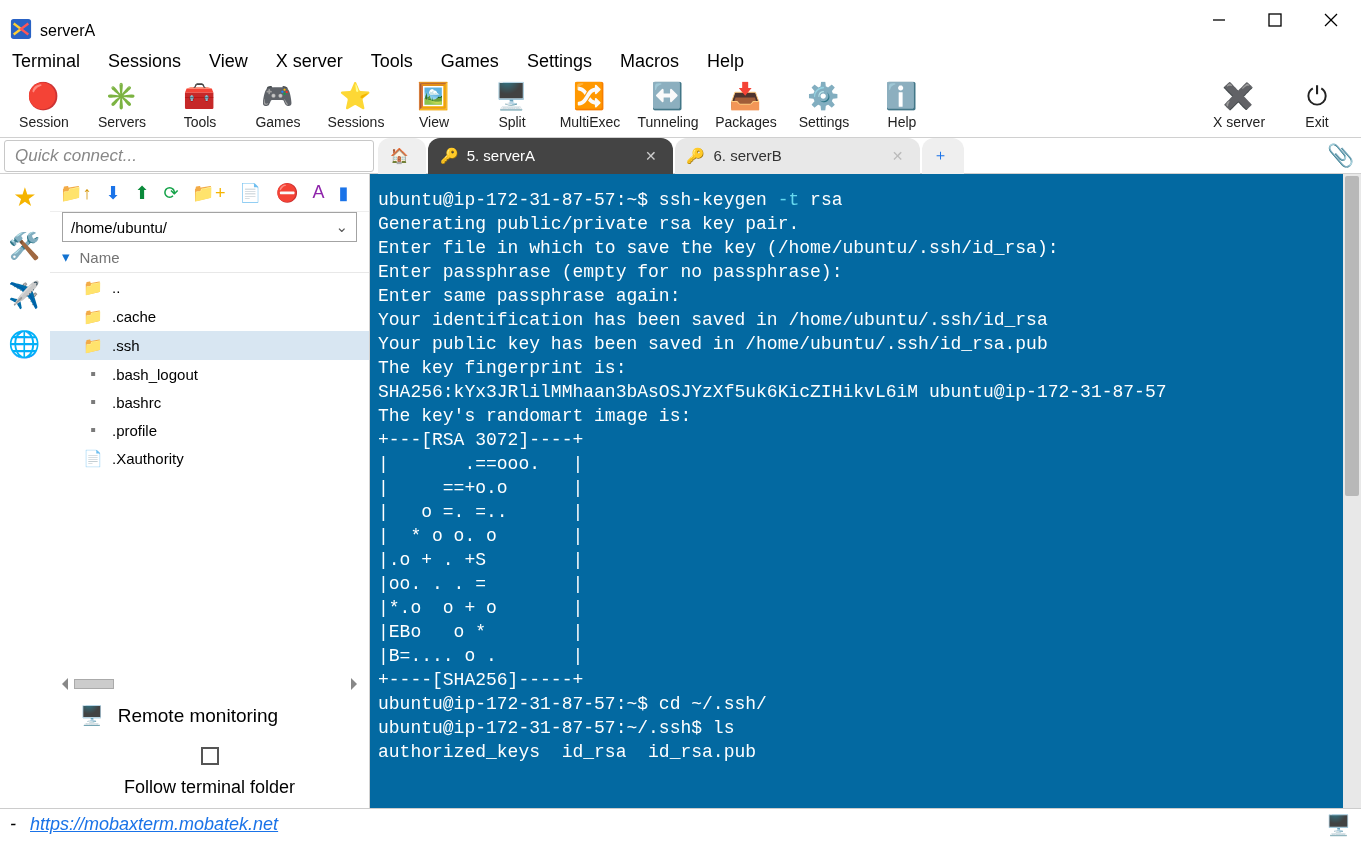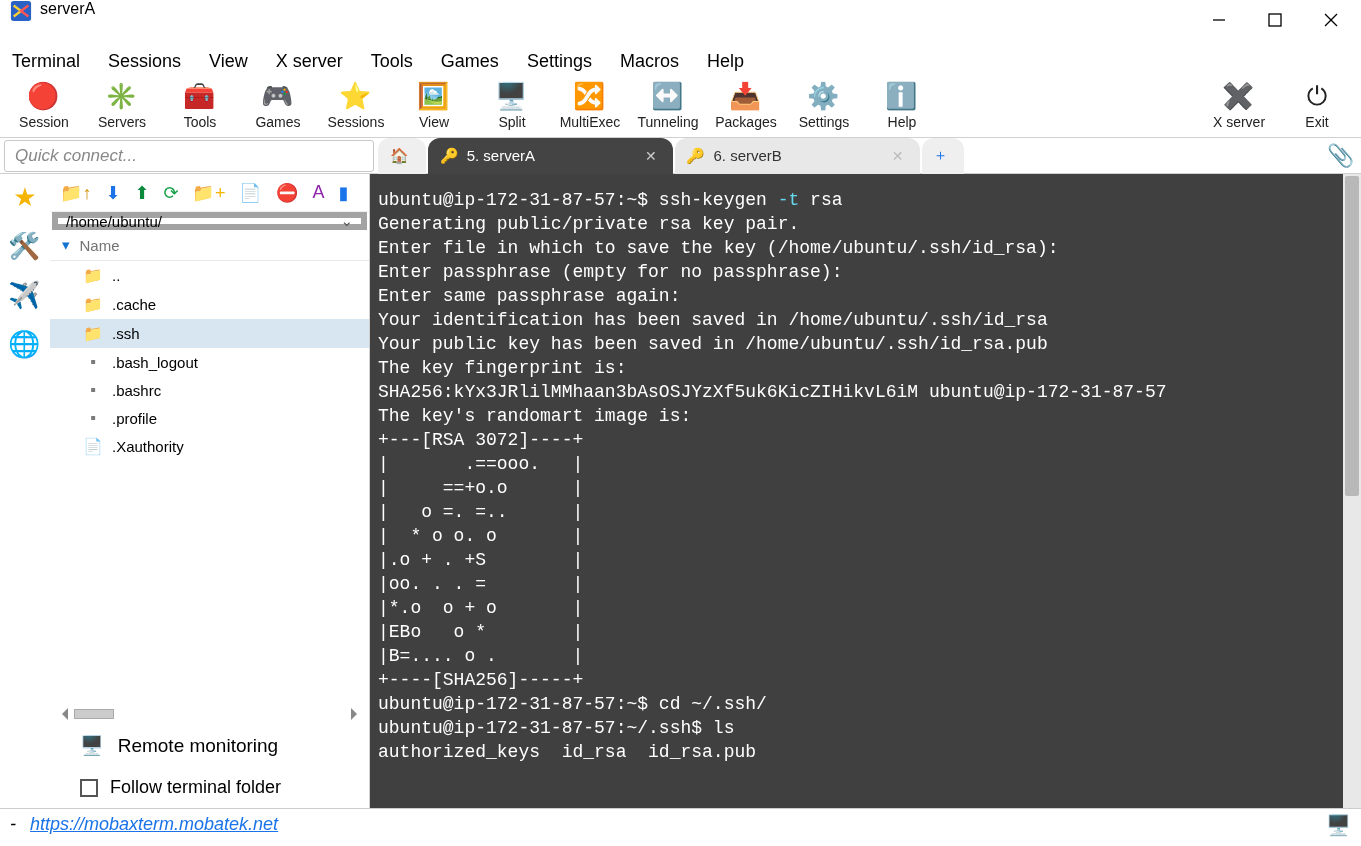--- a/index.html
+++ b/index.html
@@ -1,17 +1,17 @@
 <!DOCTYPE html>
 <html><head>
 <meta charset="utf-8">
 <style>
 * { box-sizing: border-box; margin: 0; padding: 0; }
 body { font-family: "Segoe UI", Tahoma, sans-serif; font-size: 13px; background: #fff; width: 1361px; height: 846px; overflow: hidden; }
-.titlebar { height: 40px; display: flex; align-items: flex-start; padding: 0 2px; }
+.titlebar { height: 40px; display: flex; align-items: flex-end; padding: 0 2px; }
 .titlebar .app-icon { width: 22px; height: 22px; margin: 0 8px; }
 .titlebar .title { font-size: 16px; color: #000; flex: 1; }
 .titlebar .win-btn { width: 56px; height: 40px; display: flex; align-items: center; justify-content: center; font-size: 14px; color: #000; }
 .win-btn svg { stroke: #000; }
 .menubar { height: 32px; display: flex; align-items: flex-end; gap: 28px; padding: 0 12px; font-size: 18px; color: #000; }
 .menubar .menu-item { cursor: default; }
 .toolbar { height: 66px; display: flex; align-items: center; padding: 0 8px; gap: 6px; border-bottom: 1px solid #d0d0d0; }
 .tool { width: 72px; display: flex; flex-direction: column; align-items: center; justify-content: center; font-size: 14px; color: #222; cursor: pointer; }
 .tool .ico { font-size: 26px; height: 34px; display: flex; align-items: center; justify-content: center; }
 .tool-spacer { flex: 1; }
@@ -31,40 +31,40 @@
 .paperclip { width: 40px; display: flex; align-items: center; justify-content: center; font-size: 22px; color: #2b66cc; }
 
 .body-area { display: flex; height: 634px; }
 
 .sidebar-strip { width: 50px; background: #fff; display: flex; flex-direction: column; align-items: center; padding-top: 8px; gap: 18px; }
 .sidebar-strip .sb-icon { font-size: 26px; }
 
 .file-panel { width: 320px; border-right: 1px solid #d0d0d0; display: flex; flex-direction: column; }
 .fp-toolbar { height: 38px; display: flex; align-items: center; padding: 0 10px; gap: 14px; background: #fff; border-bottom: 1px solid #eee; }
 .fp-toolbar .fp-ico { font-size: 18px; cursor: pointer; }
-.path-box { height: 18px; margin: 0 2px; border: 6px solid #a3a3a3; display: flex; align-items: center; padding: 0 8px; font-size: 15px; position: relative; }
+.path-box { height: 30px; margin: 0 12px; border: 1px solid #a3a3a3; display: flex; align-items: center; padding: 0 8px; font-size: 15px; position: relative; }
 .path-box .chev { margin-left: auto; color: #555; }
 .name-header { display: flex; align-items: center; gap: 10px; padding: 6px 12px; border-bottom: 1px solid #e8e8e8; color: #1272d0; font-size: 15px; }
 .file-list { flex: 1; overflow: auto; }
 .file-row { display: flex; align-items: center; gap: 8px; padding: 5px 10px 5px 32px; font-size: 15px; }
 .file-row .f-icon { width: 22px; text-align: center; font-size: 16px; }
 .file-row.selected { background: #d8e6f2; }
 .folder-ico { color: #f5c54a; }
 .file-ico { color: #7a7a7a; }
 .fp-scroll { height: 20px; display:flex; align-items:center; padding:0 6px; color:#888; }
 .fp-scroll .tr { border: 6px solid transparent; }
 .fp-scroll .tr.left { border-right-color:#888; }
 .fp-scroll .tr.right { border-left-color:#888; margin-left:auto; }
 .fp-scroll .bar { width:40px; height:10px; background:#ccc; margin-left:6px; border:1px solid #aaa; }
 
 .remote-mon { display: flex; align-items: center; gap: 14px; padding: 10px 30px; font-size: 19px; }
-.follow-row { display: flex; align-items: center; gap: 12px; padding: 10px 30px; font-size: 18px; }
+.follow-row { display: flex; align-items: center; gap: 12px; padding: 10px 30px; font-size: 18px; flex-direction: column; }
 .follow-row .chk { width: 18px; height: 18px; border: 2px solid #555; }
 
-.terminal { flex: 1; background: #404040; color: #fff; font-family: Consolas, "Courier New", monospace; font-size: 18px; line-height: 24px; padding: 14px 10px 16px 8px; position: relative; white-space: pre; overflow: hidden; }
+.terminal { flex: 1; background: #0369a1; color: #fff; font-family: Consolas, "Courier New", monospace; font-size: 18px; line-height: 24px; padding: 14px 10px 16px 8px; position: relative; white-space: pre; overflow: hidden; }
 .terminal .opt { color: #66d9ef; }
 .term-scroll { position: absolute; right: 0; top: 0; width: 18px; height: 100%; background: #e8e8e8; }
 .term-scroll .thumb { position: absolute; left: 2px; width: 14px; top: 2px; height: 320px; background: #b8b8b8; border-radius: 2px; }
 
 .footer { height: 32px; border-top: 1px solid #ccc; display: flex; align-items: center; padding: 0 10px; font-size: 18px; gap: 8px; }
 .footer .unreg { font-weight: bold; font-style: italic; }
 .footer .plain { font-style: italic; }
 .footer a { color: #1a73e8; font-style: italic; margin-left: 6px; }
 .footer .mon-icon { margin-left: auto; font-size: 20px; }
 </style>

